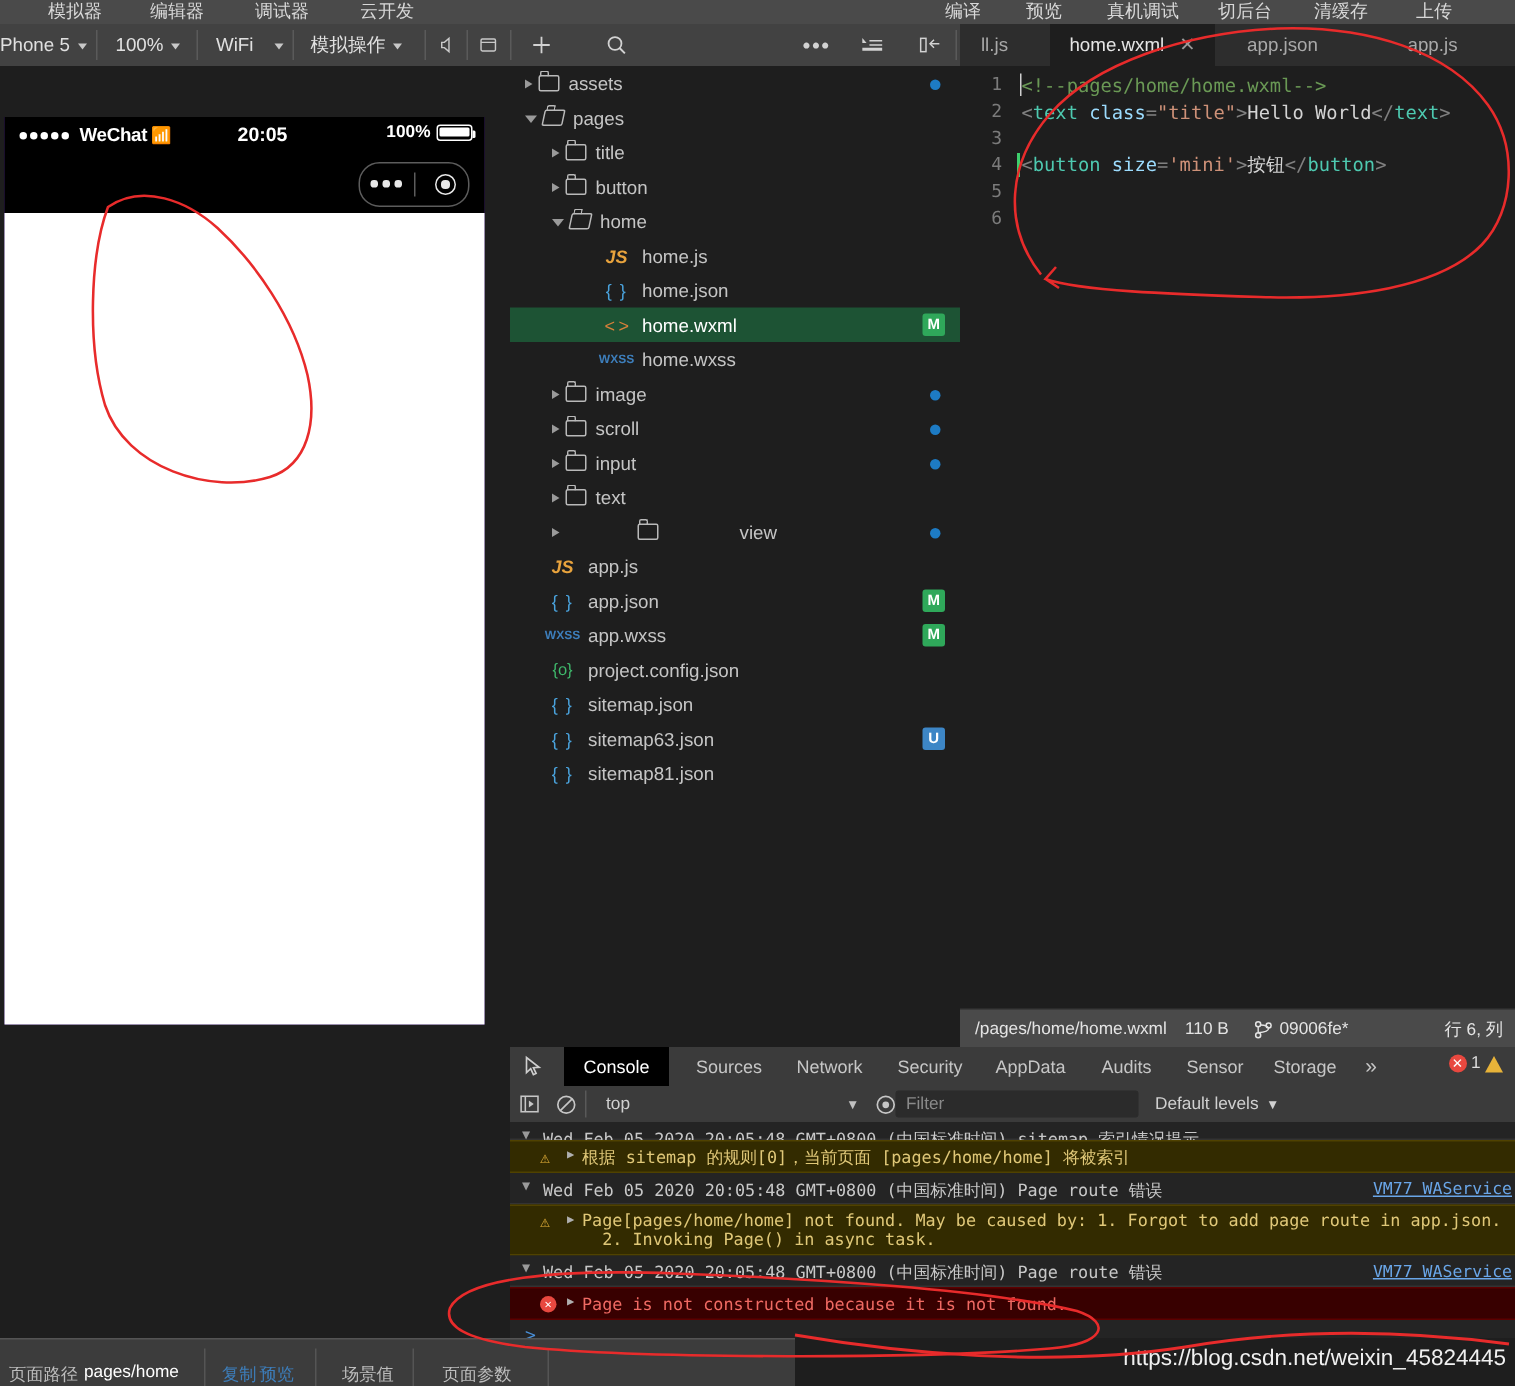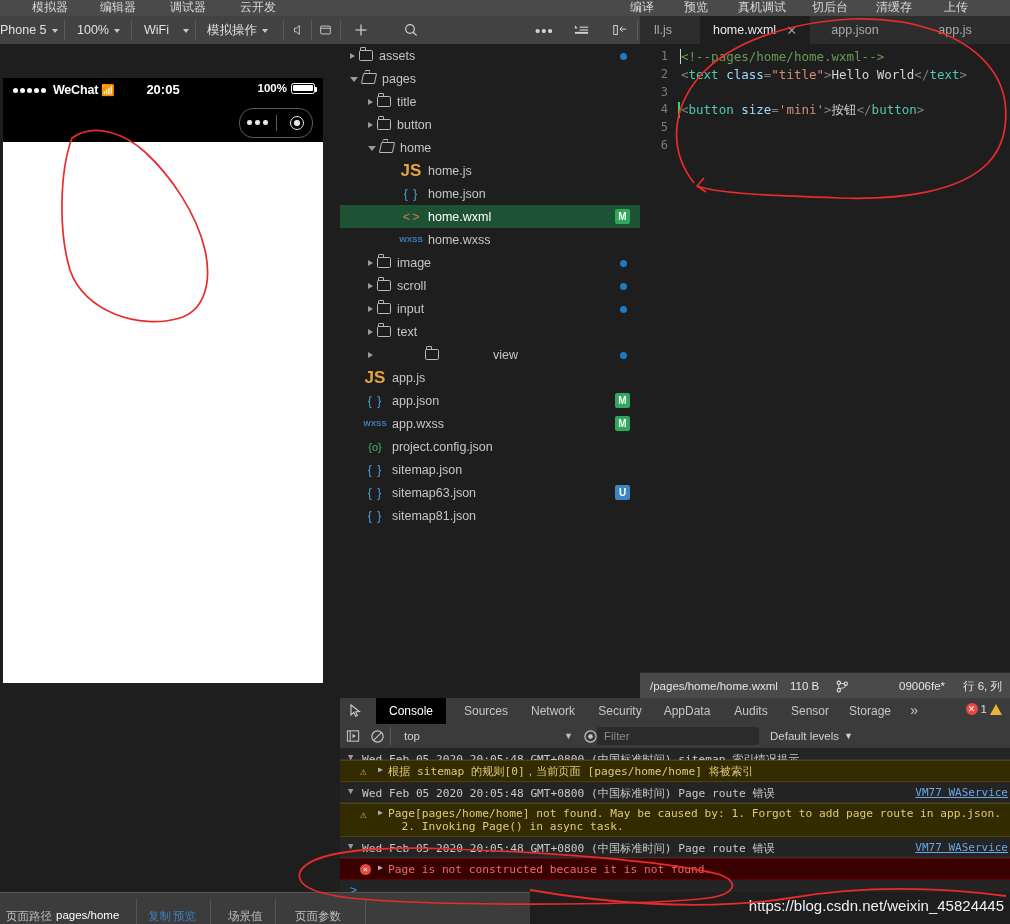--- a/index.html
+++ b/index.html
@@ -45,21 +45,21 @@
     position:absolute;left:3px;top:34px;width:320px;height:605px;background:#4c1d95;
   }
   .phone-status{
     position:absolute;left:0;top:0;width:320px;height:26px;background:#000;
     color:#fff;font-size:12px;
   }
   .ps-left{position:absolute;left:10px;top:5px;display:flex;align-items:center;gap:2px;}
   .ps-dot{width:5px;height:5px;border-radius:50%;background:#fff;display:inline-block;}
   .ps-carrier{margin-left:5px;font-size:12.5px;font-weight:bold;letter-spacing:-.2px;}
   .ps-wifi{margin-left:1px;font-size:11px;}
-  .ps-time{position:absolute;left:0;top:4px;width:320px;text-align:center;font-size:13px;font-weight:bold;}
+  .ps-time{position:absolute;left:12px;top:4px;width:320px;text-align:center;font-size:13px;font-weight:bold;}
   .ps-right{position:absolute;right:8px;top:4px;display:flex;align-items:center;gap:4px;}
   .ps-batt-txt{font-size:11.5px;font-weight:bold;}
   .ps-batt{
     width:24px;height:11px;border:1.3px solid #fff;border-radius:2.5px;
     position:relative;box-sizing:border-box;
   }
   .ps-batt::before{content:"";position:absolute;left:1.2px;top:1.2px;right:1.2px;bottom:1.2px;background:#fff;border-radius:1px;}
   .ps-batt::after{content:"";position:absolute;right:-3.4px;top:3px;width:2px;height:5px;background:#fff;border-radius:0 1px 1px 0;}
   .phone-nav{position:absolute;left:0;top:26px;width:320px;height:38px;background:#000;}
   .capsule{
@@ -111,21 +111,21 @@
   }
   .folder::before{
     content:"";position:absolute;left:0;top:-4px;width:6px;height:3.5px;
     border:1.2px solid #b9b9b9;border-bottom:0;border-radius:1.5px 1.5px 0 0;box-sizing:border-box;
   }
   .folder.open{transform:skewX(-12deg);}
   .ftype{
     flex:none;width:24px;margin-right:5px;text-align:center;
     font-family:"Liberation Sans",sans-serif;font-size:10.5px;font-weight:bold;
   }
-  .ftype.js{color:#e8a33d;font-size:17px;}
+  .ftype.js{color:#e8a33d;font-size:12px;font-style:italic;}
   .ftype.json{color:#4aa3dd;font-size:12px;font-weight:normal;letter-spacing:1px;}
   .ftype.wxml{color:#d9803a;font-size:12px;font-weight:normal;letter-spacing:-.5px;}
   .ftype.wxss{color:#3d7ebb;font-size:8px;letter-spacing:0;}
   .ftype.cfg{color:#3fb96c;font-size:11px;font-weight:normal;}
   .badge{
     position:absolute;right:10px;top:4px;width:15px;height:15px;border-radius:2px;
     font-size:10px;font-weight:bold;color:#fff;display:flex;align-items:center;justify-content:center;
   }
   .badge.M{background:#2fa85a;}
   .badge.U{background:#3d86c6;}
@@ -517,21 +517,21 @@
 
   <div class="estatus">
     <span class="s" style="left:10px;">/pages/home/home.wxml</span>
     <span class="s" style="left:150px;">110 B</span>
     <svg class="s" style="left:196px;top:7px;" width="13" height="13" viewBox="0 0 14 14">
       <circle cx="3" cy="3" r="1.8" fill="none" stroke="#e4e4e4" stroke-width="1.1"></circle>
       <circle cx="3" cy="11" r="1.8" fill="none" stroke="#e4e4e4" stroke-width="1.1"></circle>
       <circle cx="10.5" cy="4" r="1.8" fill="none" stroke="#e4e4e4" stroke-width="1.1"></circle>
       <path d="M3 5 V9 M4.8 3.6 C8 3.6 10 4.6 10.5 6 C10.5 8 7 9 3 9.2" fill="none" stroke="#e4e4e4" stroke-width="1"></path>
     </svg>
-    <span class="s" style="left:213px;margin-left:46px;">09006fe*</span>
+    <span class="s" style="left:213px;">09006fe*</span>
     <span class="s" style="right:8px;">行 6, 列</span>
   </div>
 
   <div class="devtools">
     <div class="dt-tabs" id="dttabs">
       <svg class="dt-cursor" viewBox="0 0 16 16">
         <path d="M3 2 L3 12 L5.8 9.4 L7.6 13.4 L9.4 12.6 L7.6 8.8 L11.4 8.6 Z" fill="none" stroke="#cfcfcf" stroke-width="1.1"></path>
       </svg>
       <span class="dt-more">»</span>
       <div class="dt-errcount">

